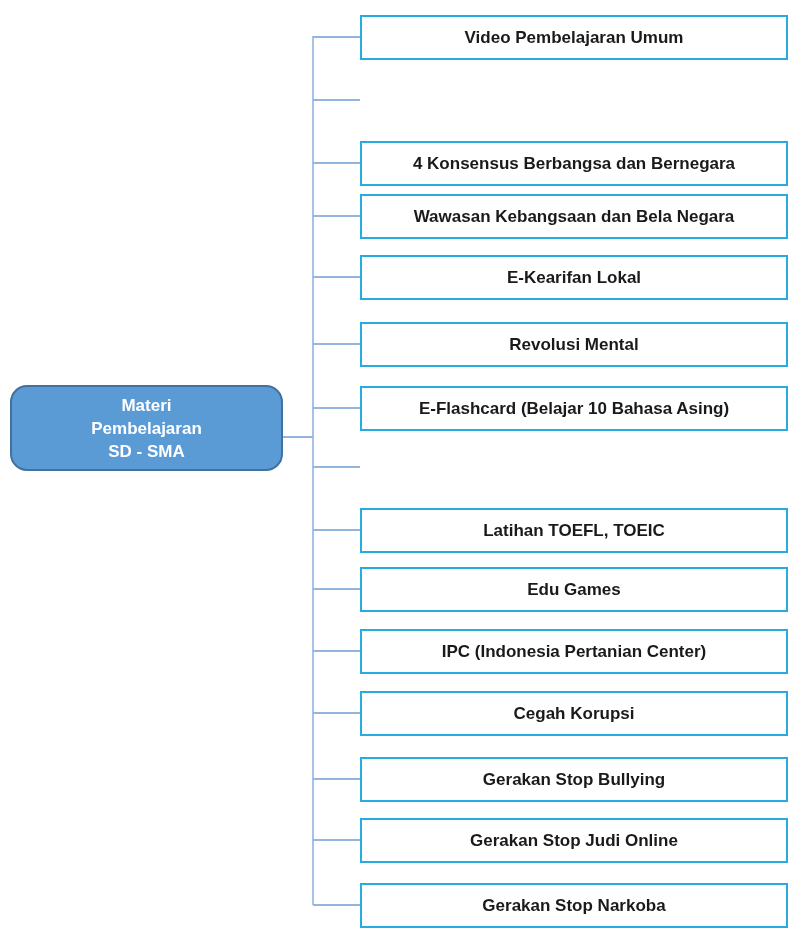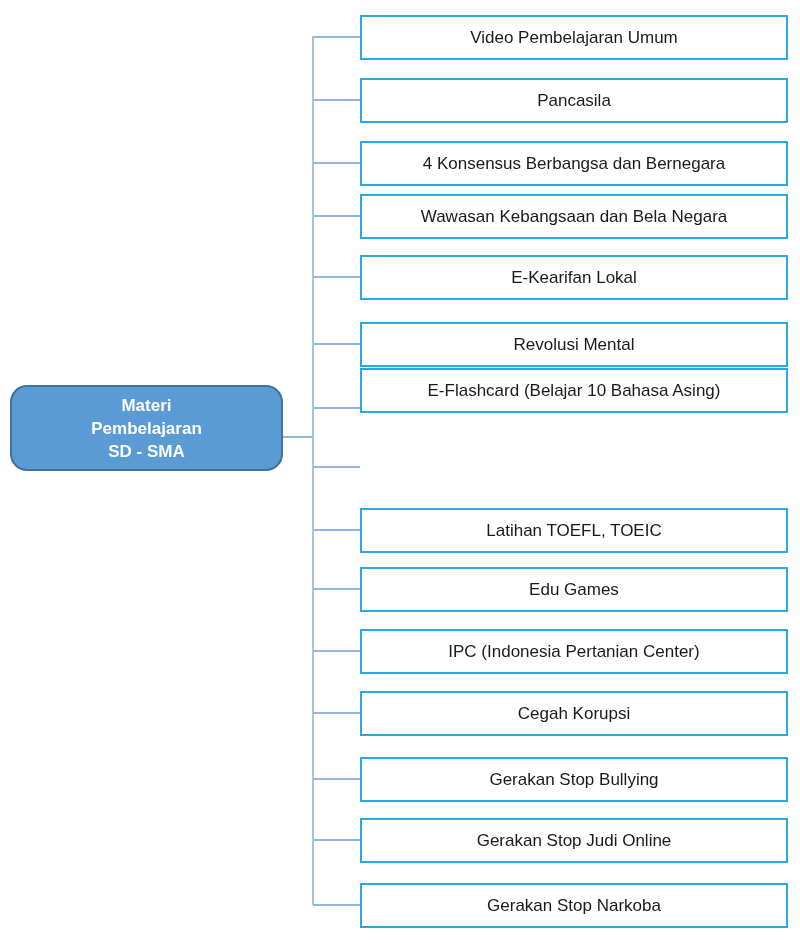--- a/index.html
+++ b/index.html
@@ -44,20 +44,21 @@
     height: 45px;
     box-sizing: border-box;
     background: #ffffff;
     border: 2.5px solid #29ABE2;
     display: flex;
     align-items: center;
     justify-content: center;
     text-align: center;
     color: #1a1a1a;
     font-size: 17px;
+    font-weight: bold;
   }
   
   .spine {
     position: absolute;
     left: 312px;
     top: 36px;
     width: 2px;
     height: 869px;
     background: #A6C3E5;
   }
@@ -102,36 +103,33 @@
 
   <div class="root-node">
     <span>Materi</span>
     <span>Pembelajaran</span>
     <span>SD - SMA</span>
   </div>
 
   <div class="node" style="top:15px">
     <span>Video Pembelajaran Umum</span>
   </div>
-  <div class="node" style="top:78px">
-    <span>Pancasila</span>
-  </div>
   <div class="node" style="top:141px">
     <span>4 Konsensus Berbangsa dan Bernegara</span>
   </div>
   <div class="node" style="top:194px">
     <span>Wawasan Kebangsaan dan Bela Negara</span>
   </div>
   <div class="node" style="top:255px">
     <span>E-Kearifan Lokal</span>
   </div>
   <div class="node" style="top:322px">
     <span>Revolusi Mental</span>
   </div>
-  <div class="node" style="top:368px">
+  <div class="node" style="top:386px">
     <span>E-Flashcard (Belajar 10 Bahasa Asing)</span>
   </div>
   <div class="node" style="top:508px">
     <span>Latihan TOEFL, TOEIC</span>
   </div>
   <div class="node" style="top:629px">
     <span>IPC (Indonesia Pertanian Center)</span>
   </div>
   <div class="node" style="top:567px">
     <span>Edu Games</span>

